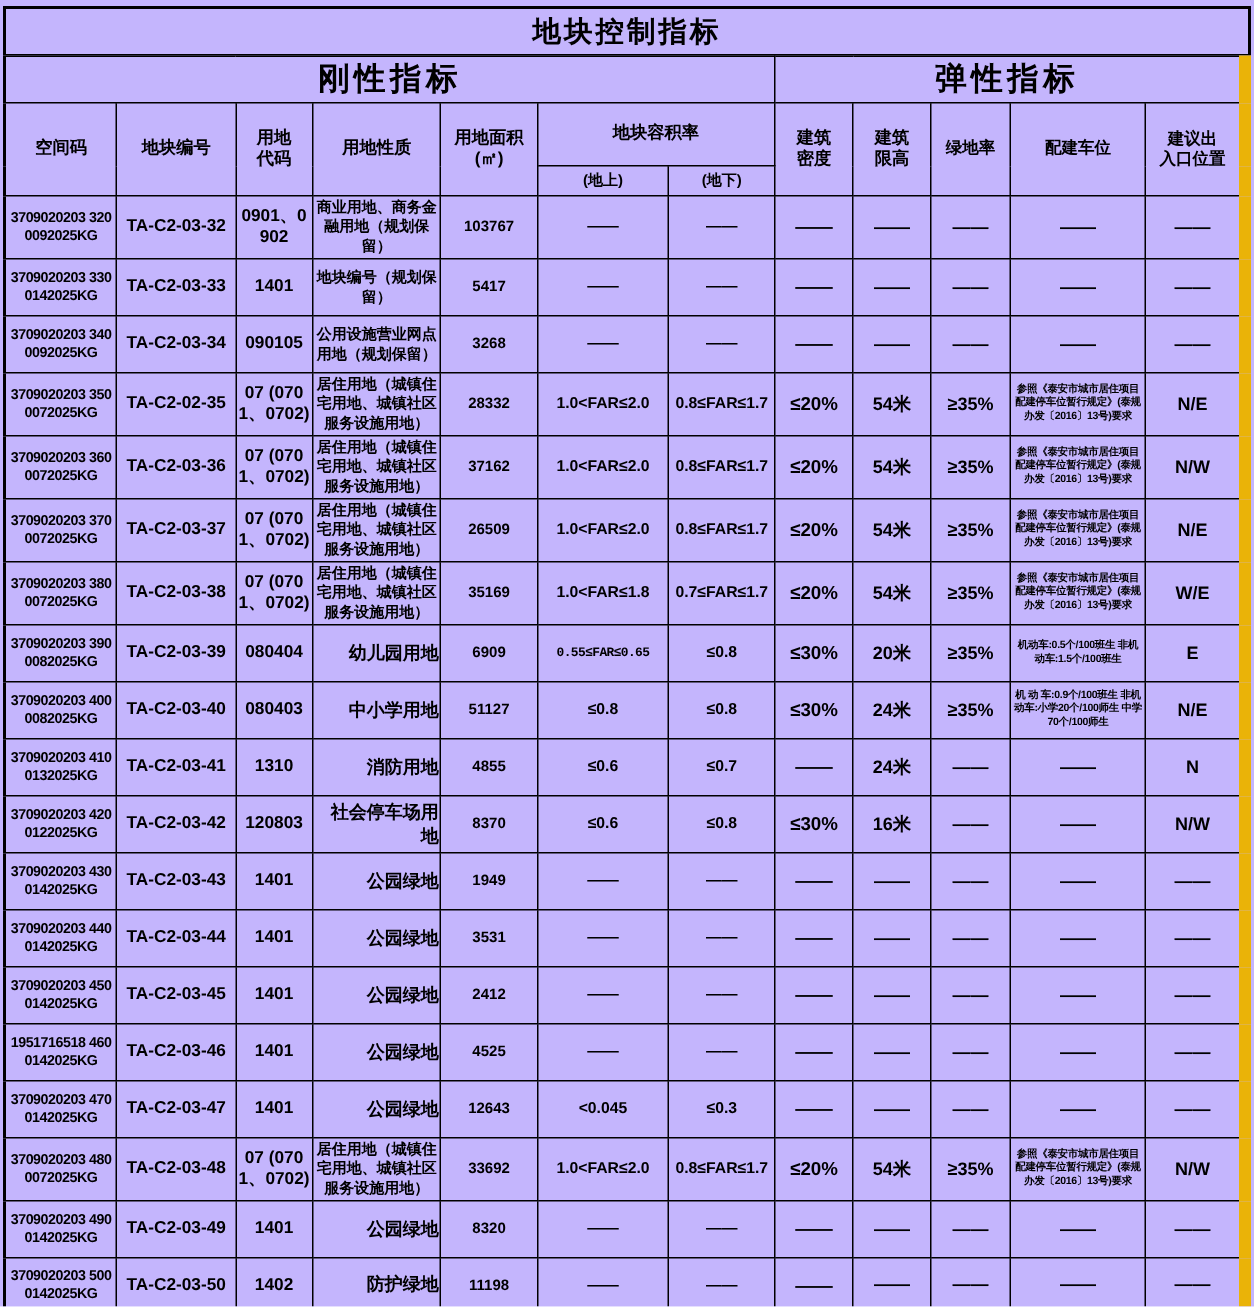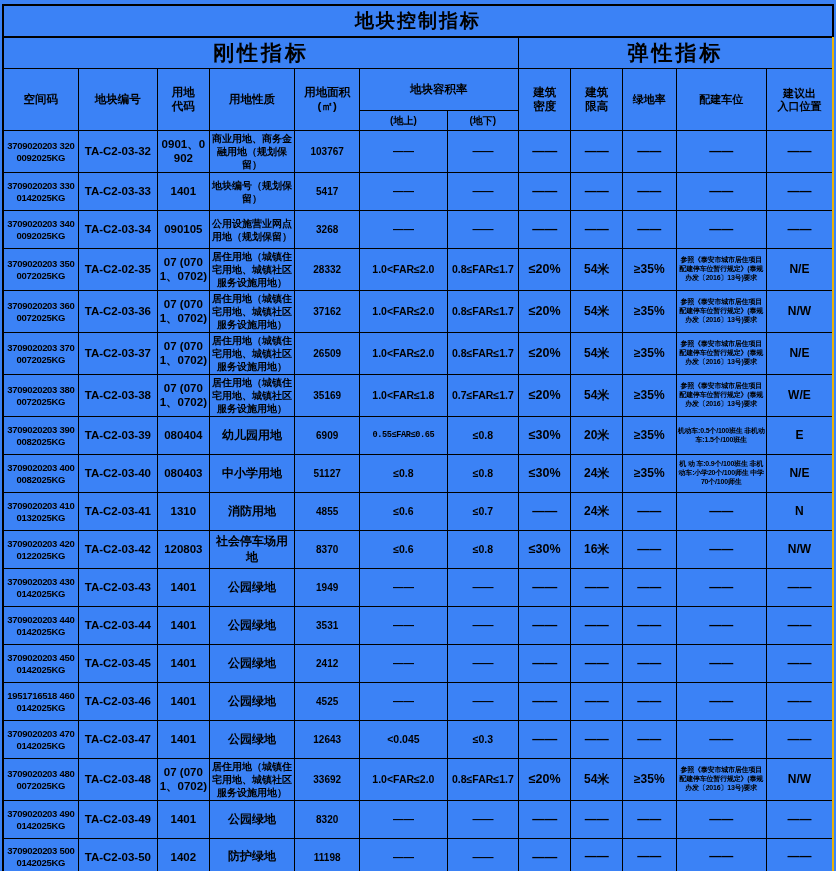--- a/index.html
+++ b/index.html
@@ -5,21 +5,21 @@
   * { box-sizing: border-box; }
   html, body {
     margin: 0; padding: 0;
     background: #ffffff;
     font-family: "Liberation Sans", "DejaVu Sans", sans-serif;
   }
   #page {
     width: 836px;
     height: 871px;
     position: relative;
-    background: #3b82f6;
+    background: #c4b5fd;
     overflow: hidden;
   }
   .title-bar {
     height: 33px;
     border: 2px solid #000;
     border-bottom: 1px solid #000;
     display: flex;
     align-items: center;
     justify-content: center;
     margin: 4px 2px 0 2px;
@@ -38,39 +38,39 @@
   td, th {
     border: 1px solid #000;
     text-align: center;
     vertical-align: middle;
     font-weight: bold;
     padding: 1px 1px;
     line-height: 1.15;
     word-break: break-all;
   }
   .outer-l { border-left: 2px solid #000; }
-  .outer-r { border-right: 2px solid #eab308; margin-top: 20px; }
+  .outer-r { border-right: 8px solid #eab308; margin-top: 20px; }
   .grp {
     font-size: 21px;
     letter-spacing: 3px;
     height: 31px;
   }
   .hdr {
     font-size: 11.5px;
     height: 42px;
     letter-spacing: 0px;
   }
   .hdr-sm { font-size: 11px; }
   .sub { font-size: 10px; height: 20px; }
   .row td { height: 38px; }
   .c-code { font-size: 9.5px; letter-spacing: -0.3px; line-height: 1.25; }
   .c-plot { font-size: 11.5px; }
   .c-land { font-size: 11.5px; }
   .c-nature { font-size: 10px; line-height: 1.3; }
-  .c-nature.big { font-size: 12px; }
+  .c-nature.big { font-size: 12px; text-align: right; }
   .c-area { font-size: 10px; }
   .c-far { font-size: 10.5px; }
   .c-far.small { font-size: 8.6px; letter-spacing: -0.4px; font-family: Liberation Mono, monospace; }
   .c-den { font-size: 12.5px; }
   .c-h { font-size: 12px; }
   .c-green { font-size: 12px; }
   .c-park { font-size: 7px; line-height: 1.25; letter-spacing: -0.2px; }
   .c-exit { font-size: 12px; }
 </style>
 </head>

